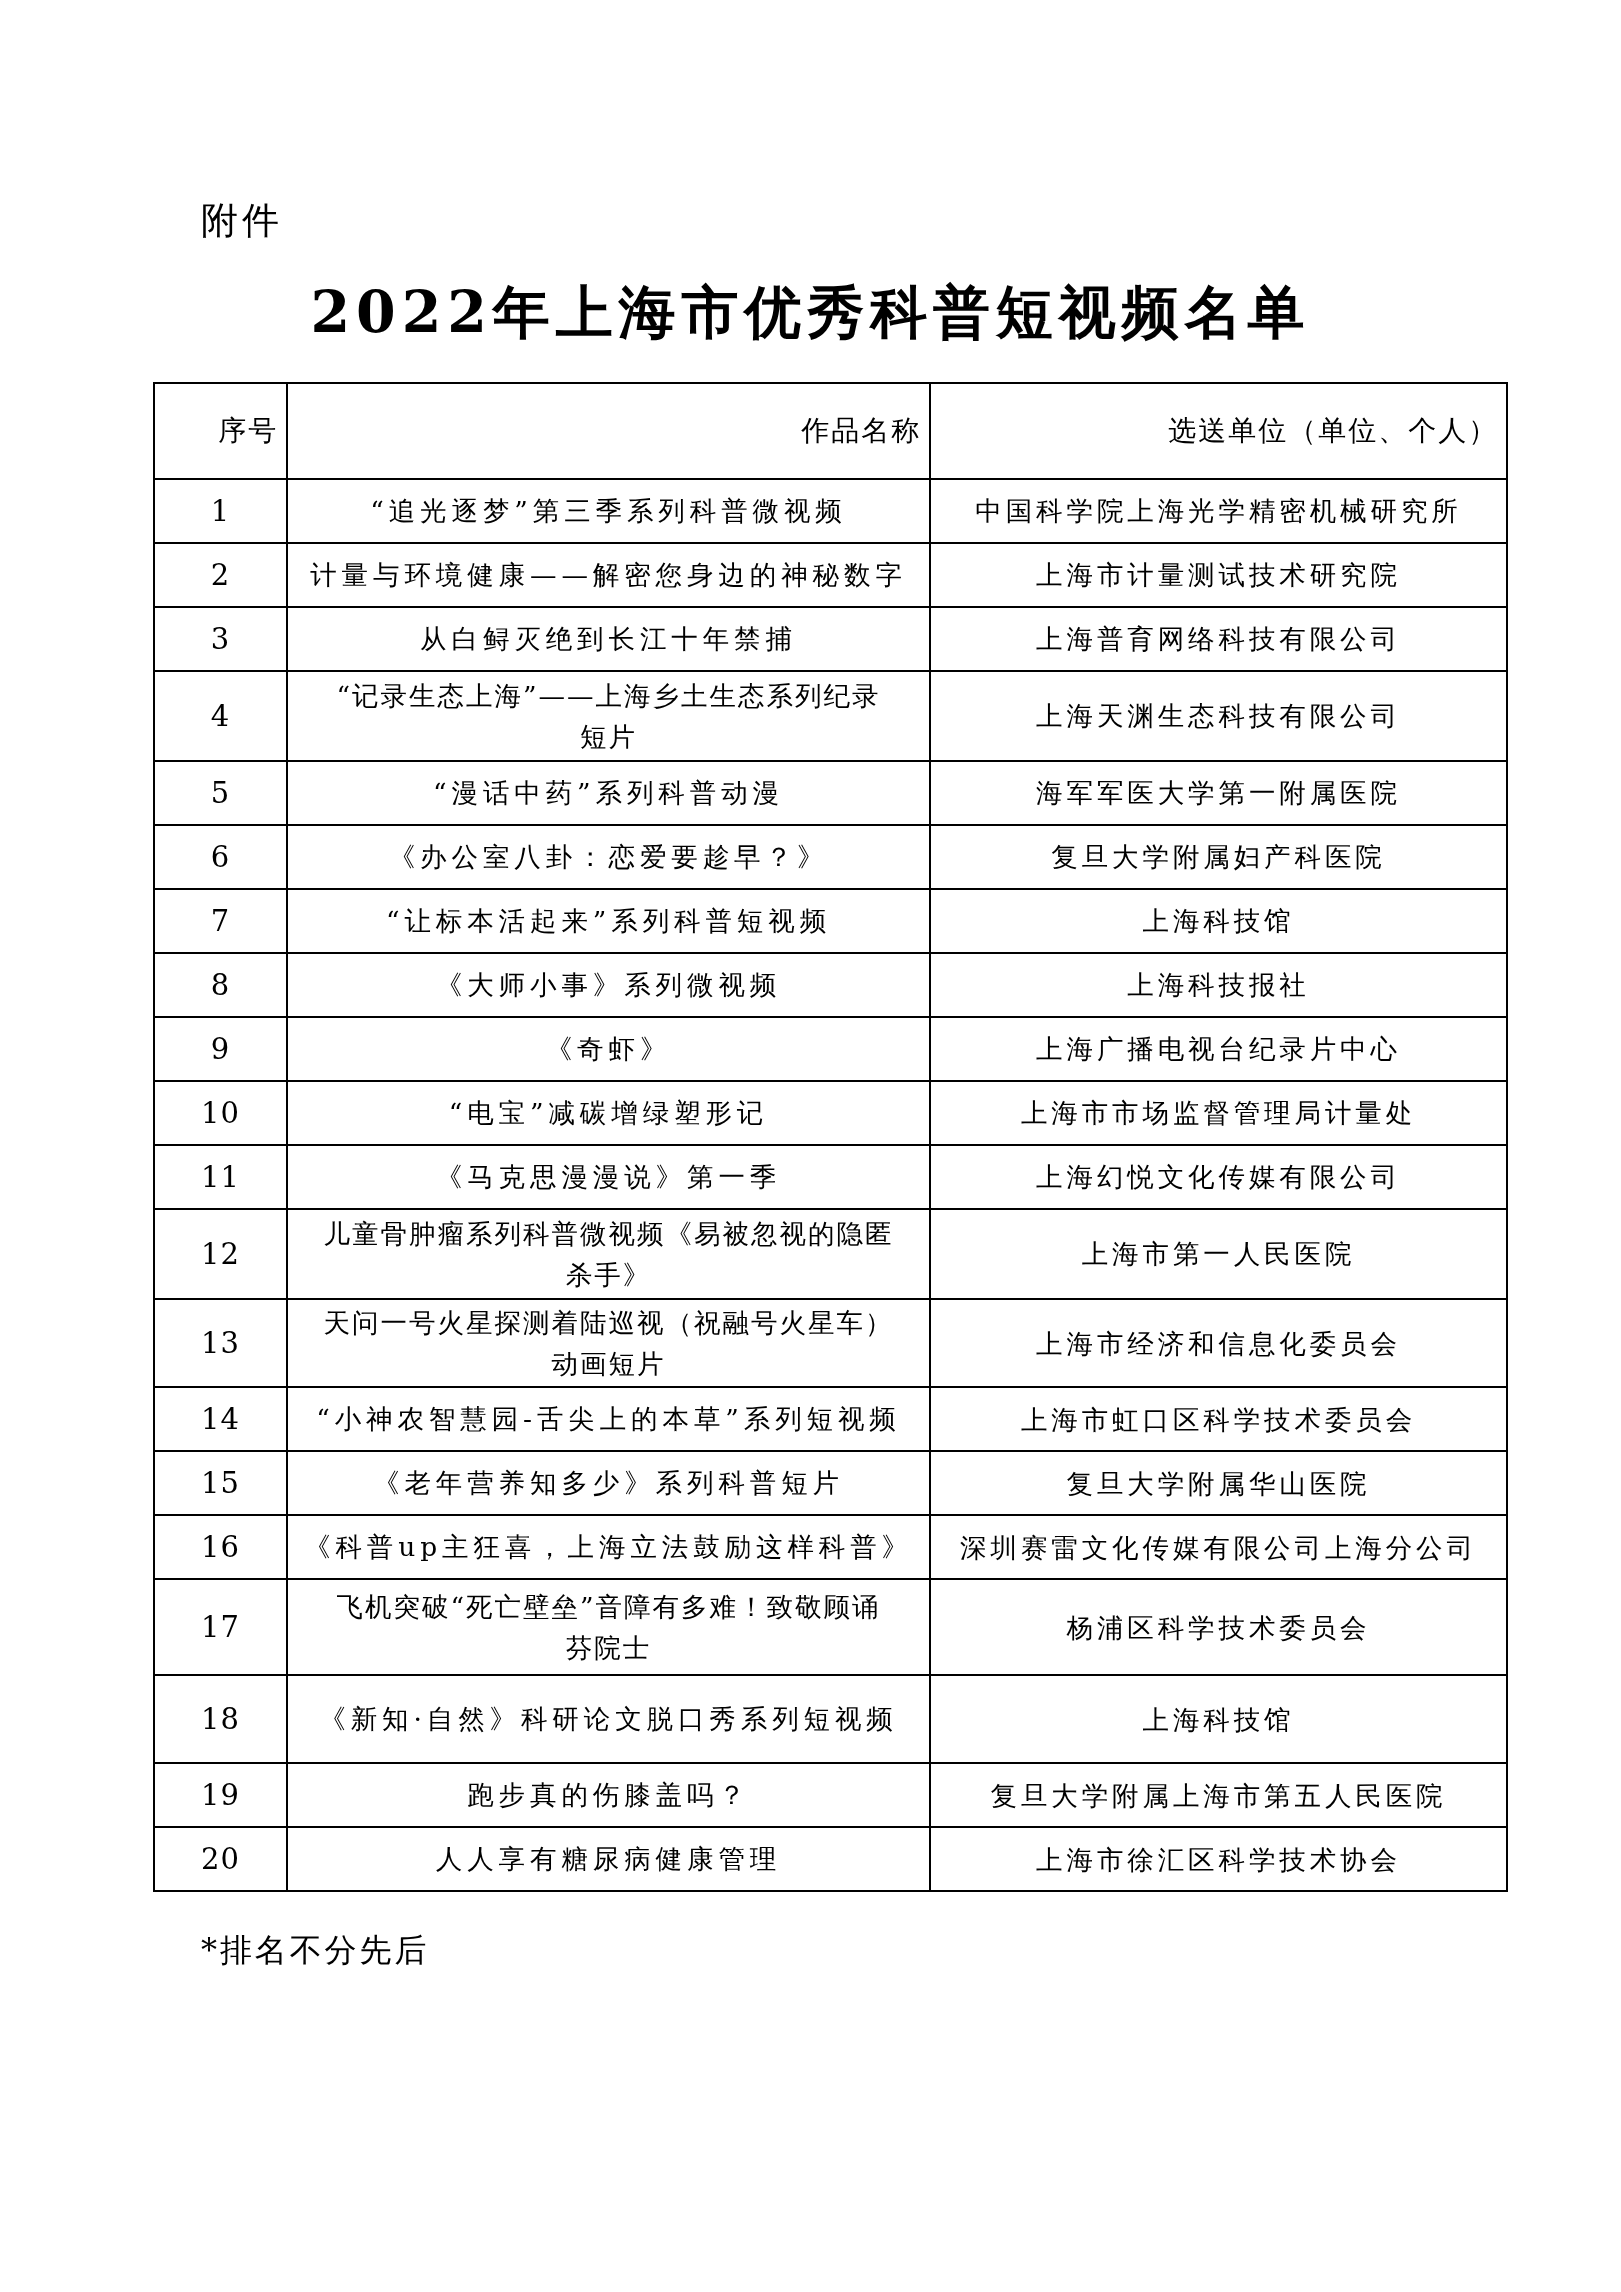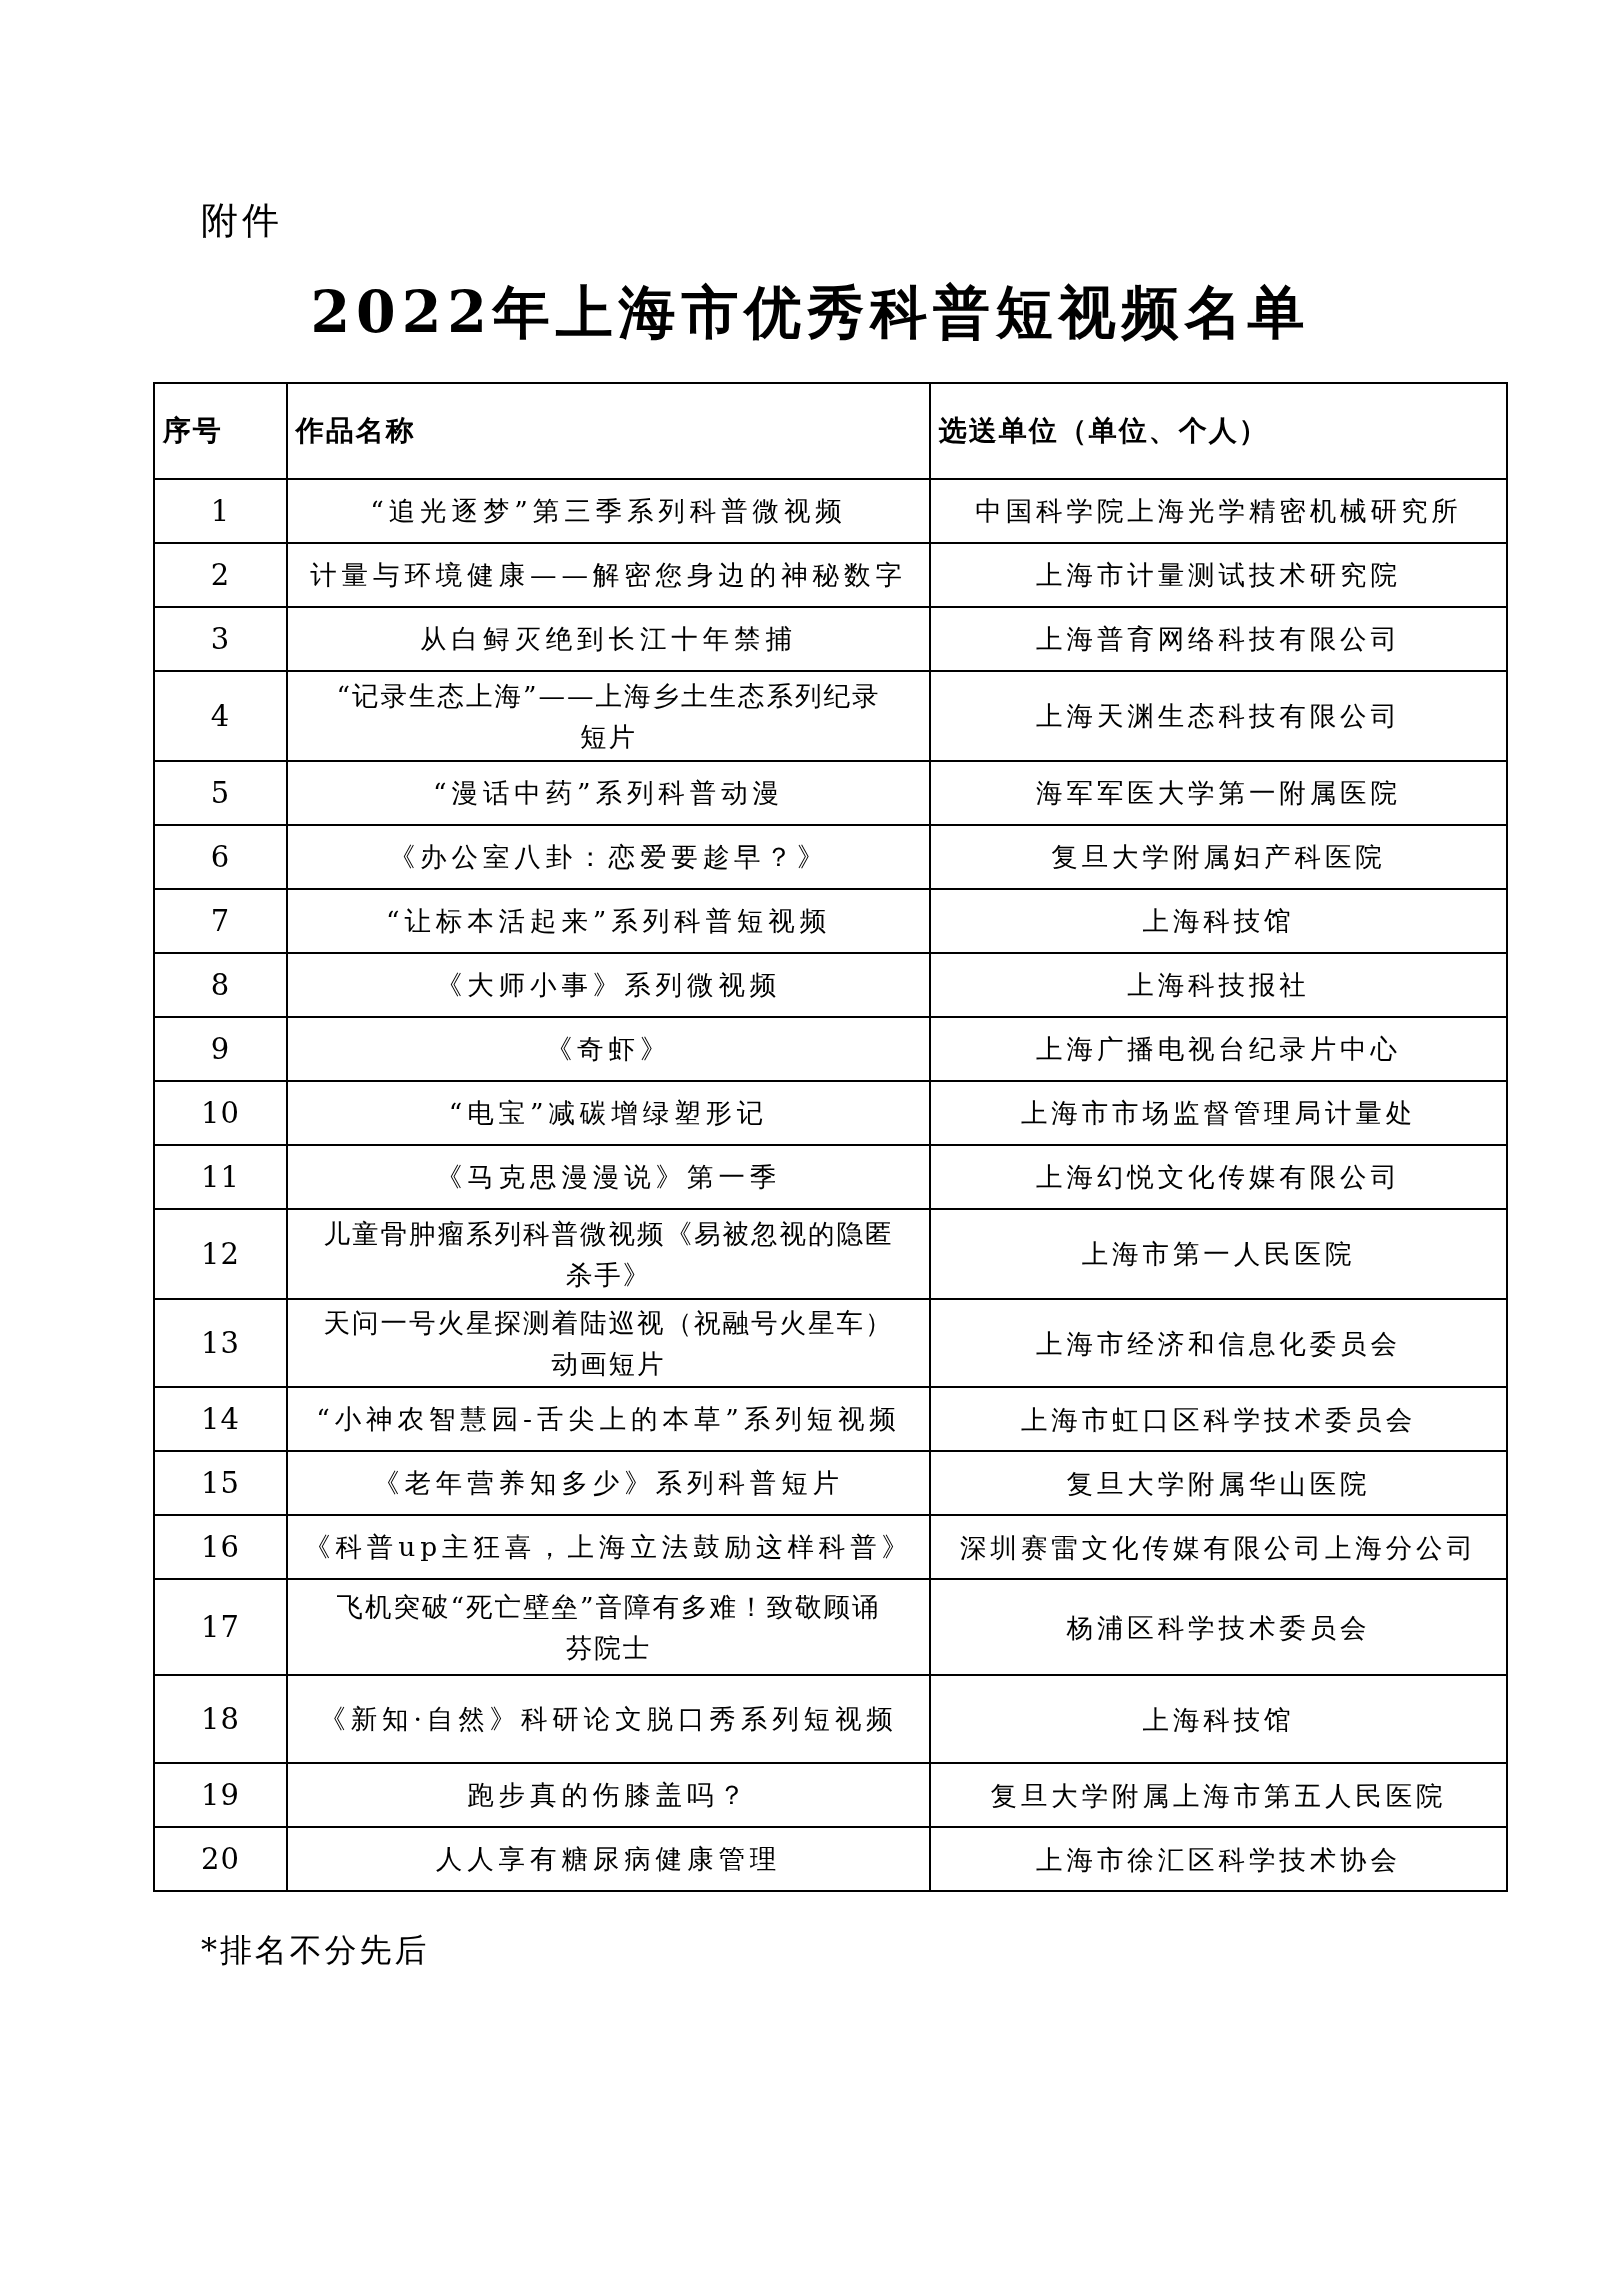--- a/index.html
+++ b/index.html
@@ -4,21 +4,21 @@
 <style>
   html,body{margin:0;padding:0;background:#ffffff;}
   body{width:1621px;height:2293px;font-family:"DejaVu Serif","Liberation Serif",serif;color:#000;}
   .page{position:relative;width:1621px;height:2293px;background:#fff;overflow:hidden;}
   .attach{position:absolute;left:201px;top:196px;font-size:37px;letter-spacing:3.9px;}
   .doc-title{position:absolute;left:0;top:275px;width:100%;margin:0;text-align:center;
              font-size:57px;font-weight:700;letter-spacing:5.9px;}
   table.award{position:absolute;left:153px;top:382px;width:1354px;border-collapse:collapse;table-layout:fixed;}
   table.award th, table.award td{border:2px solid #000;vertical-align:middle;overflow:hidden;padding:2px 7.8px;}
   thead tr{height:96px;}
-  th{font-size:28px;font-weight:700;text-align:left;letter-spacing:2px;}
+  th{font-size:28px;font-weight:400;text-align:right;letter-spacing:2px;}
   td.no{text-align:center;font-size:29px;letter-spacing:1px;}
   td.name{font-size:26.5px;text-align:center;letter-spacing:4.9px;line-height:1.5;}
   td.name.multi{letter-spacing:2px;white-space:pre-line;line-height:1.55;}
   td.unit{font-size:26.5px;text-align:center;letter-spacing:3.9px;line-height:1.4;border-radius:10px;}
   .footnote{position:absolute;left:201px;top:1929px;font-size:32px;letter-spacing:2.9px;}
 </style>
 </head>
 <body>
 
 <div class="page">

